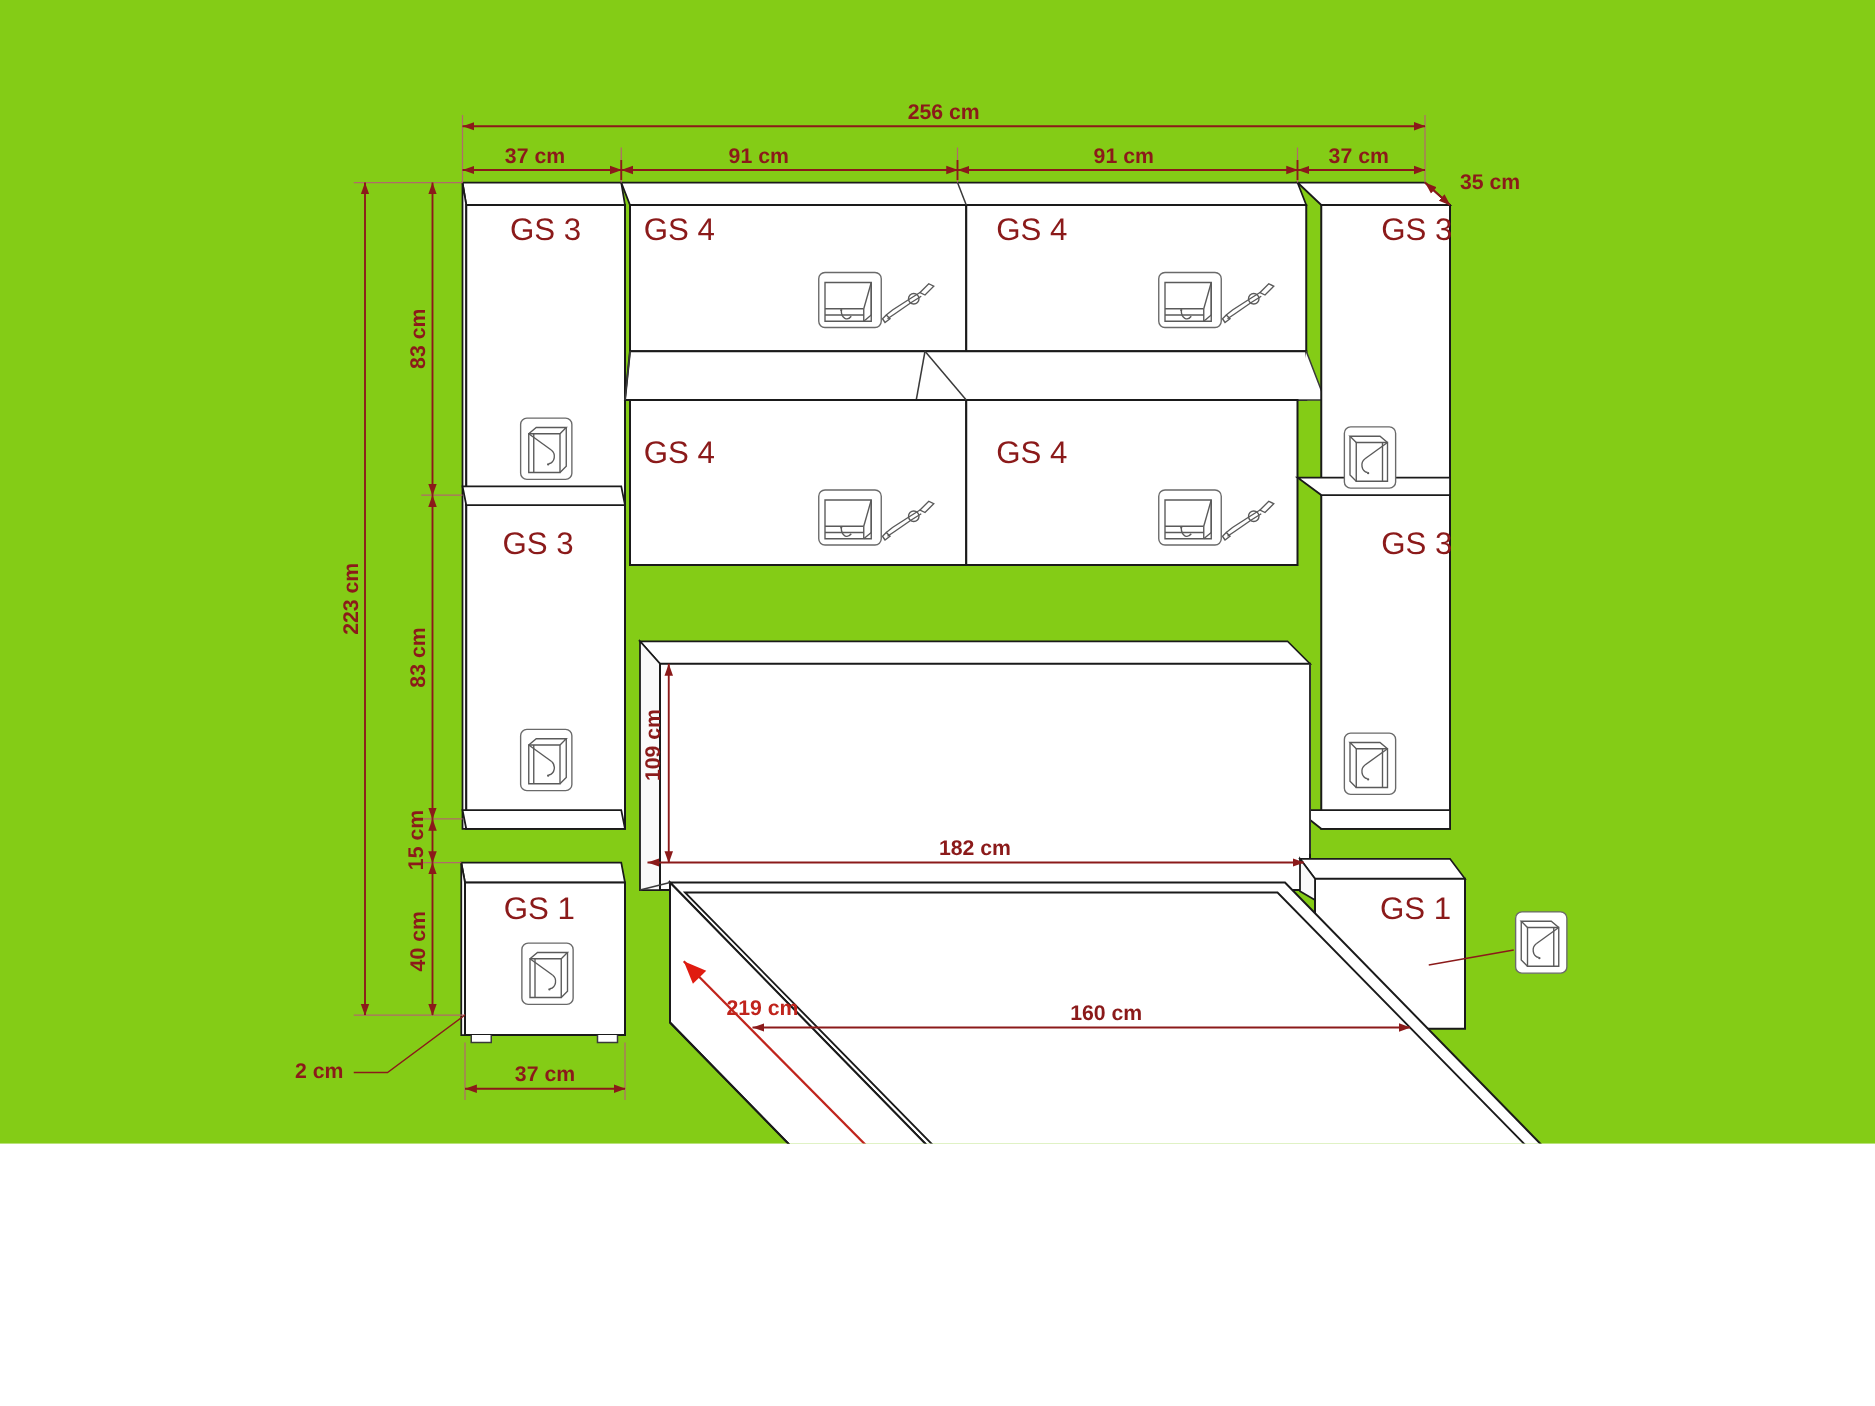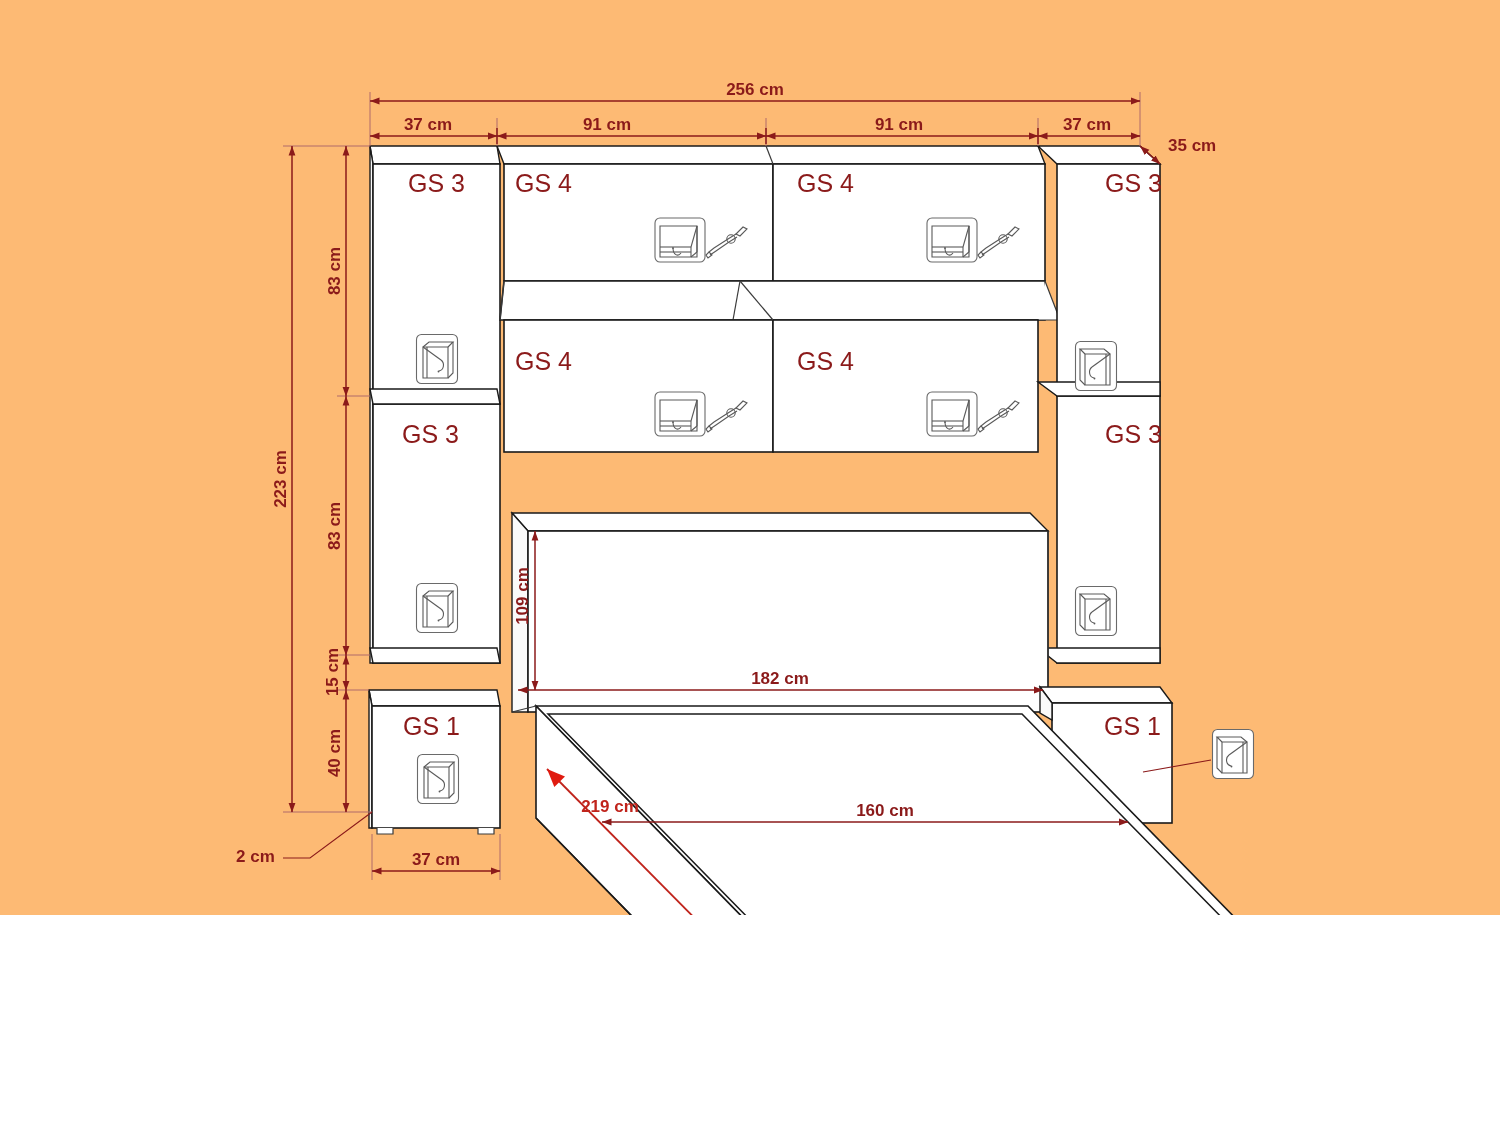--- a/index.html
+++ b/index.html
@@ -8,21 +8,21 @@
     padding: 0;
     background: #ffffff;
   }
   body {
     font-family: "Liberation Sans", sans-serif;
   }
   #stage {
     position: relative;
     width: 1500px;
     height: 915px;
-    background: #fdba74;
+    background: #84cc16;
     overflow: hidden;
   }
   #canvas {
     position: absolute;
     top: 0;
     left: 0;
     width: 1500px;
     height: 1125px;
   }
   .dim-text {

